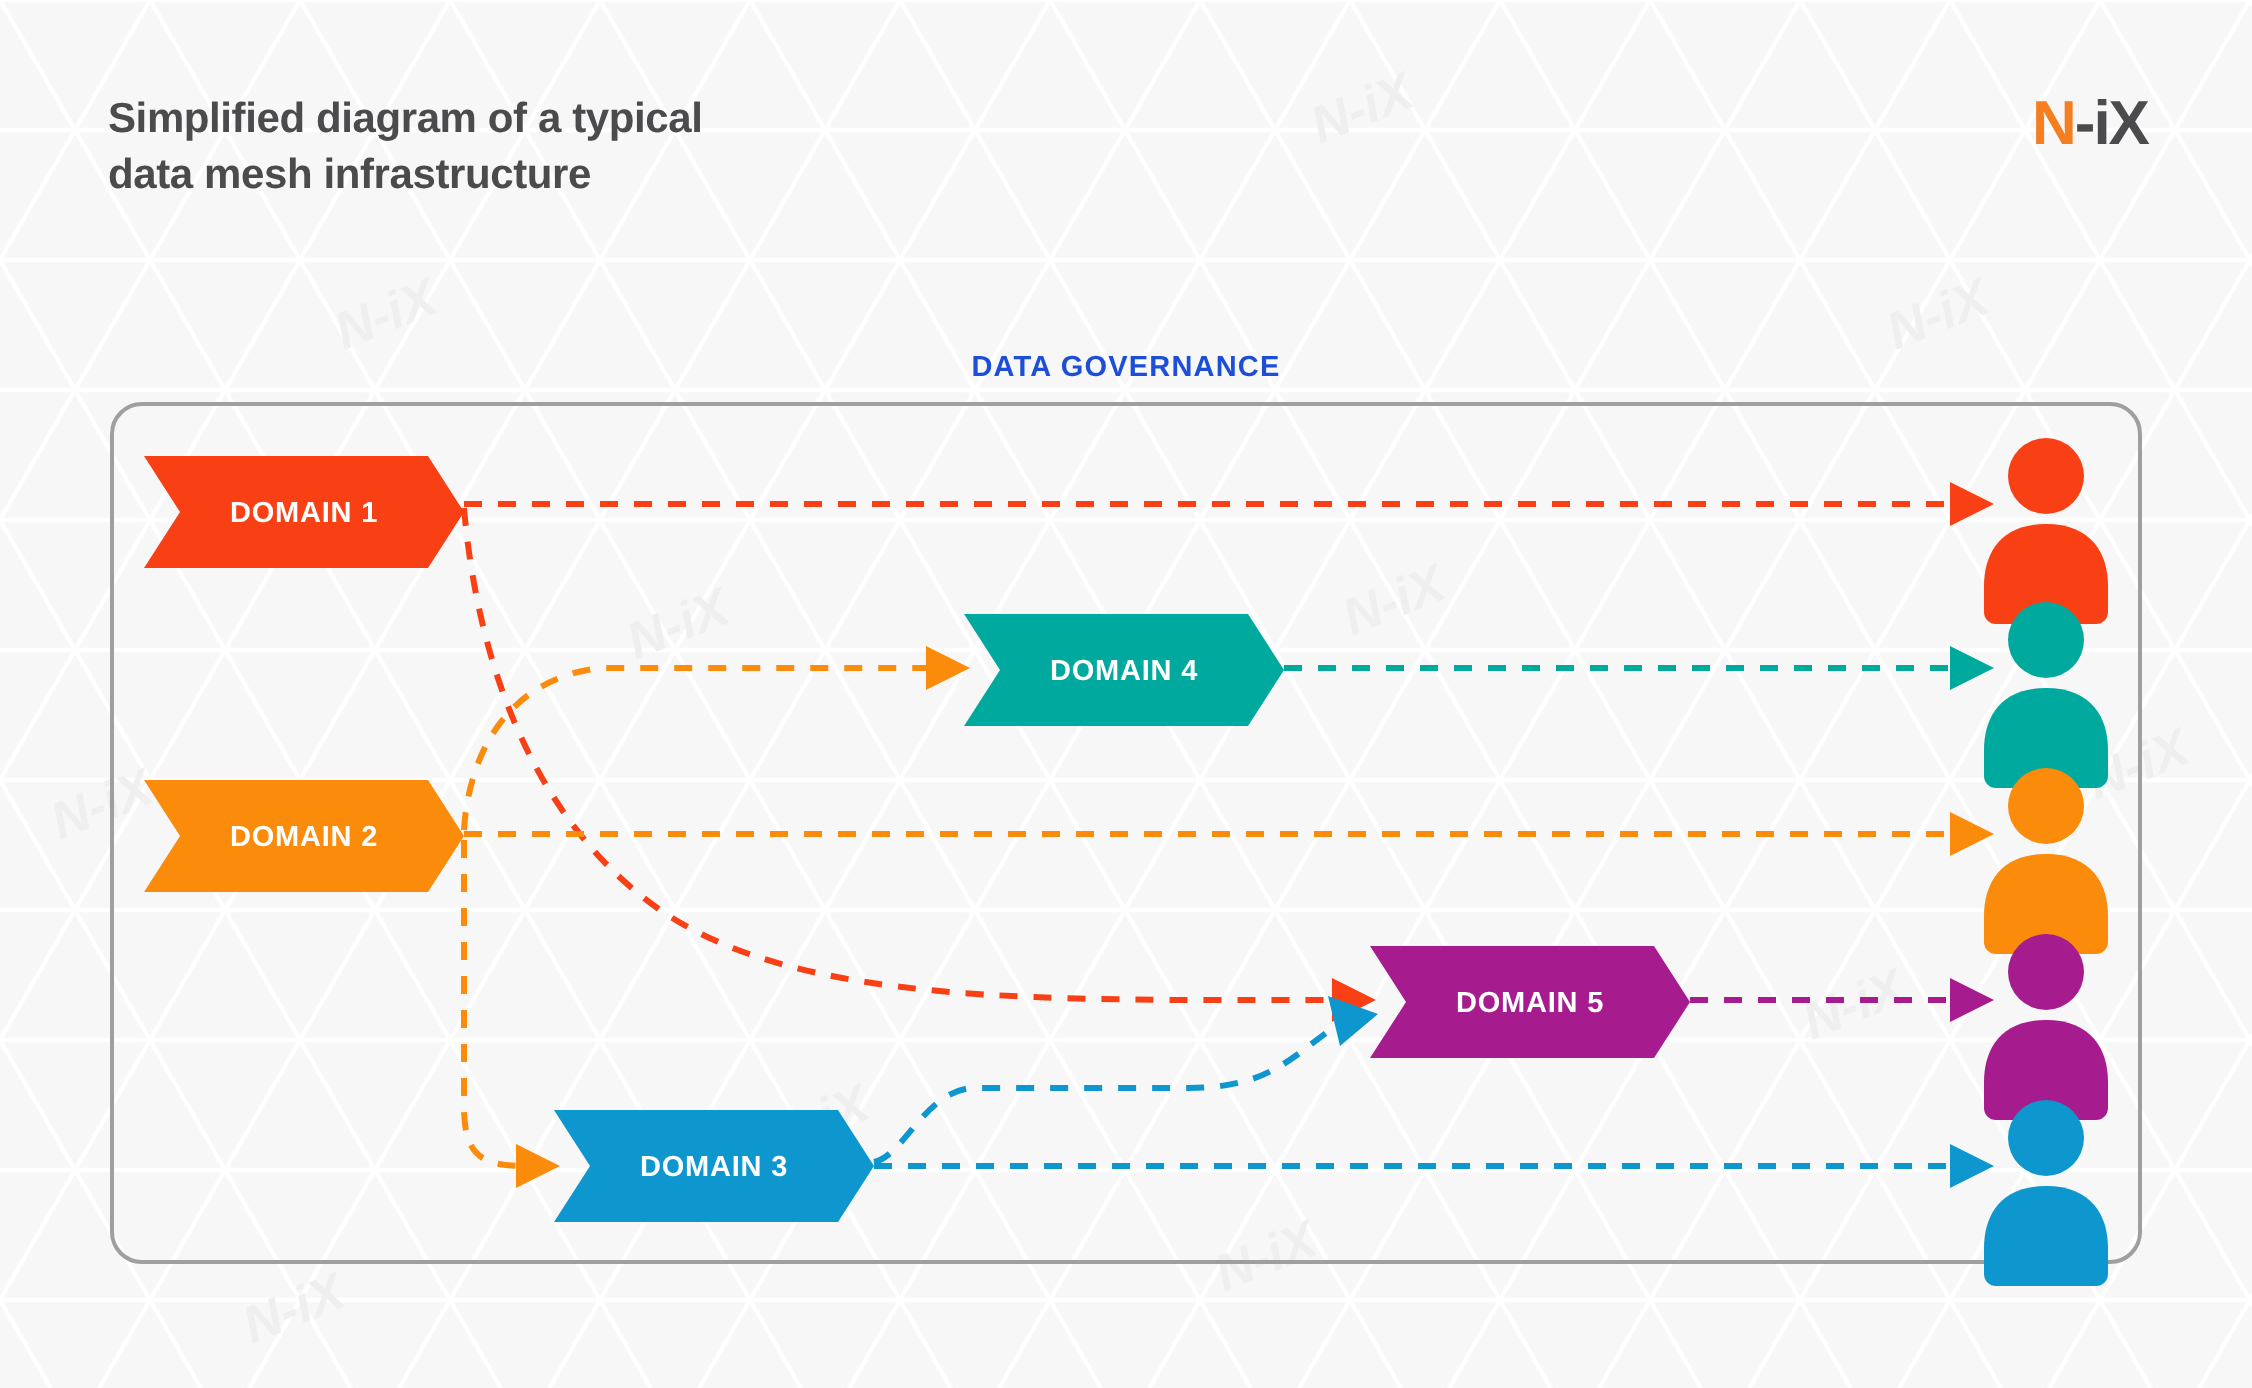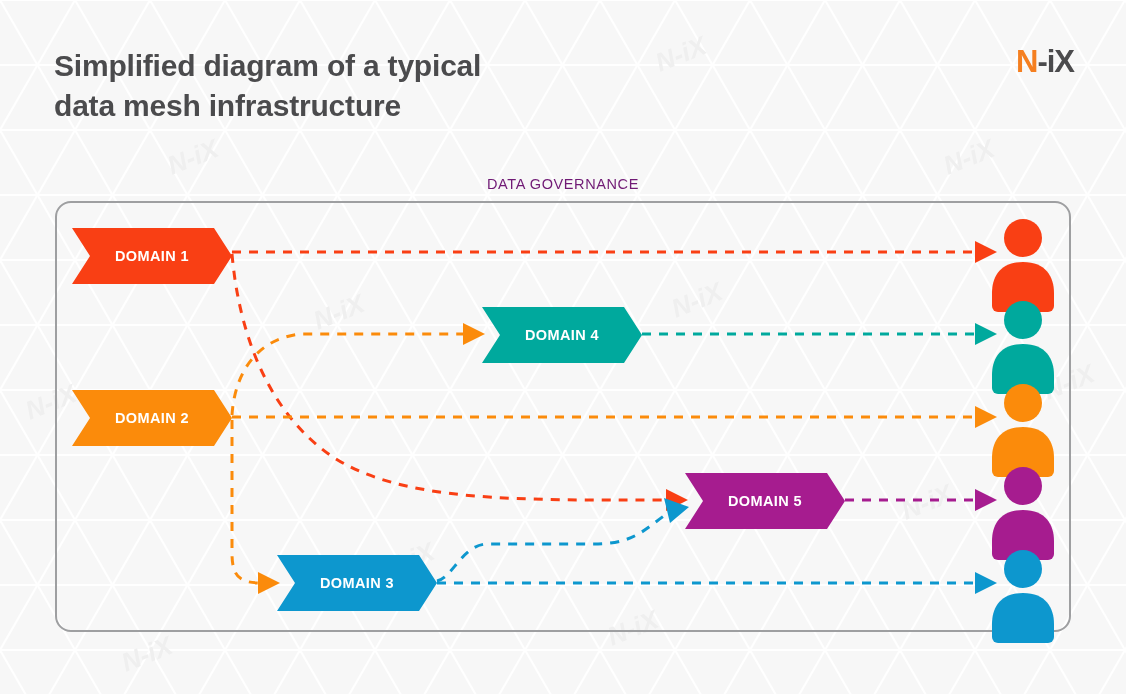--- a/index.html
+++ b/index.html
@@ -22,21 +22,21 @@
 
   
   #header {
     position: absolute;
     top: 0; left: 0; right: 0; height: 150px;
     z-index: 3;
   }
   #page-title {
     position: absolute;
     left: 54px; top: 46px;
-    font-size: 30px;
+    font-size: 21px;
     font-weight: bold;
     line-height: 1.32;
     color: #4b4b4d;
     letter-spacing: -0.2px;
     white-space: pre-line;
     margin: 0;
   }
   #brand-logo {
     position: absolute;
     right: 52px; top: 46px;
@@ -47,23 +47,23 @@
   }
   #brand-logo .brand-n { color: #f57f20; }
   #brand-logo .brand-ix { color: #4b4b4d; }
 
   
   #governance-label {
     position: absolute;
     left: 0; right: 0; top: 176px;
     text-align: center;
     font-size: 14.5px;
-    font-weight: normal;
+    font-weight: bold;
     letter-spacing: 0.6px;
-    color: #701a75;
+    color: #1d4ed8;
     z-index: 3;
   }
   #governance-panel {
     position: absolute;
     left: 55px; top: 201px;
     width: 1016px; height: 431px;
     border: 2px solid #9e9fa1;
     border-radius: 16px;
     box-sizing: border-box;
     background: transparent;

